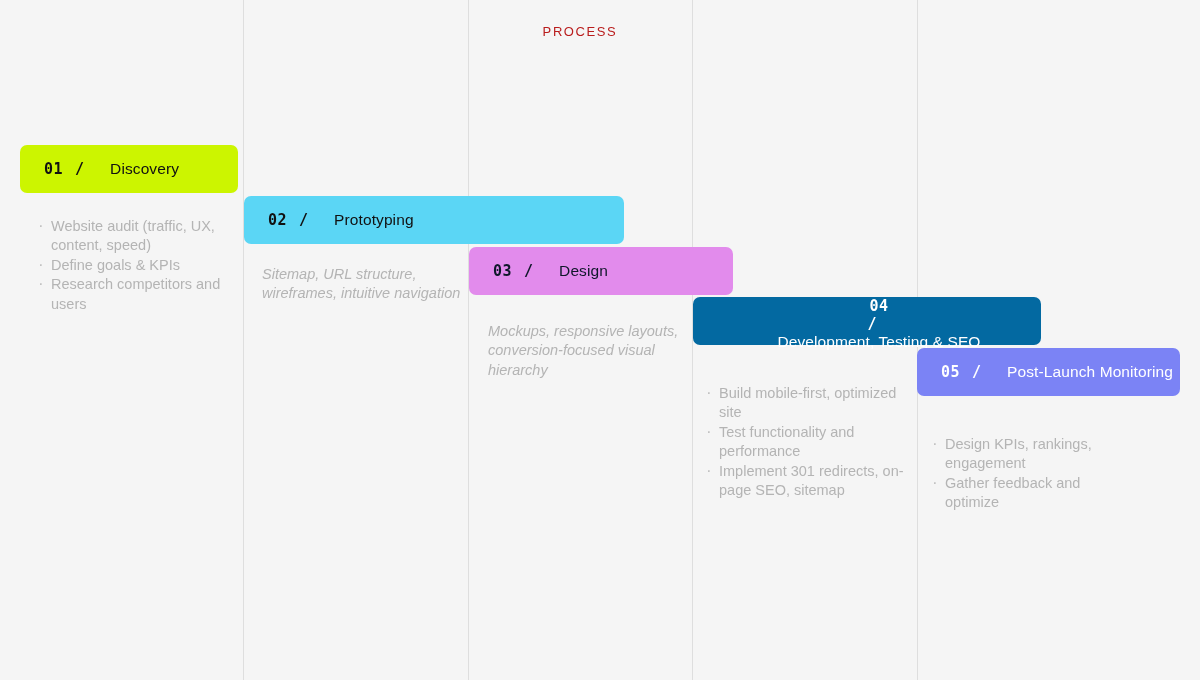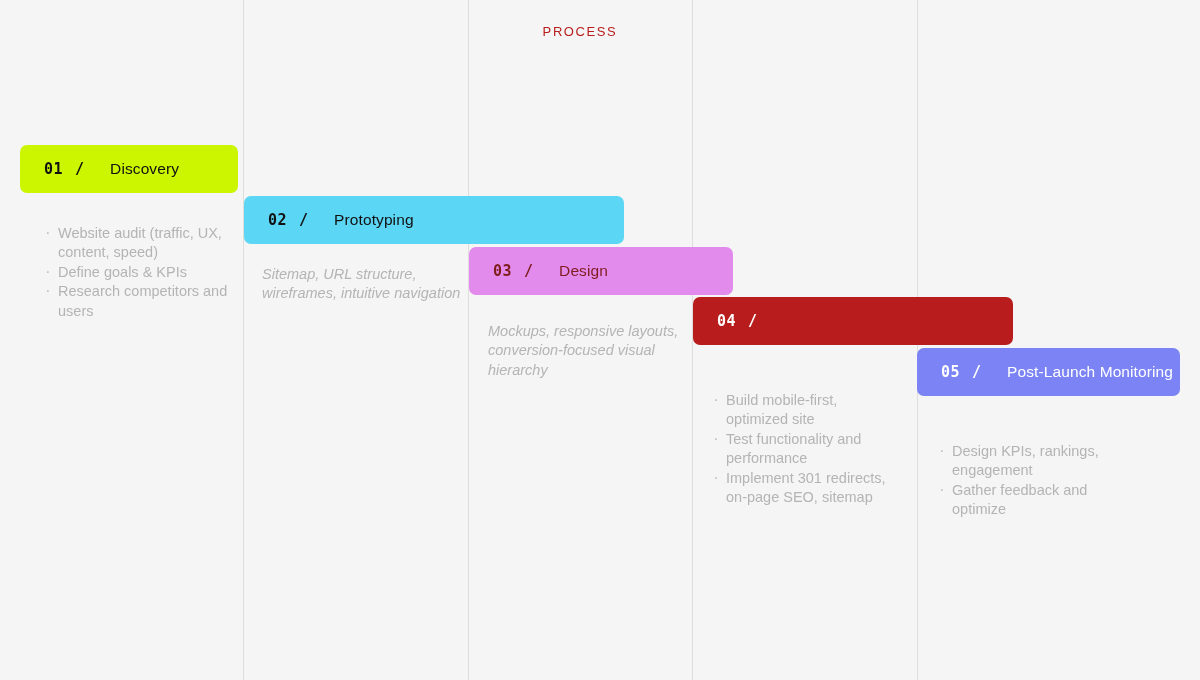--- a/index.html
+++ b/index.html
@@ -77,21 +77,21 @@
     color: #b4b4b4;
     font-size: 14.5px;
     line-height: 1.34;
     font-family: "Liberation Sans", sans-serif;
   }
   .desc p {
     margin: 0;
     font-style: italic;
   }
   .desc ul {
-    margin: 11px;
+    margin: 4px;
     padding: 0;
     list-style: none;
   }
   .desc li {
     position: relative;
     padding-left: 15px;
     margin: 0;
   }
   .desc li::before {
     content: "\00b7";
@@ -131,31 +131,32 @@
         </ul>
       </div>
       <div class="bar" style="left: 244px; top: 196px; width: 380px; background: rgb(91, 214, 245); color: rgb(17, 17, 17);">
         <span class="bar-num">02</span>
         <span class="bar-slash">/</span>
         <span class="bar-title">Prototyping</span>
       </div>
       <div class="desc" style="left: 262px; top: 265px; width: 200px;">
         <p>Sitemap, URL structure, wireframes, intuitive navigation</p>
       </div>
-      <div class="bar" style="left: 469px; top: 247px; width: 264px; background: rgb(226, 139, 236); color: #7f1d1d; align-items: center;">
+      <div class="bar" style="left: 469px; top: 247px; width: 264px; background: rgb(226, 139, 236); color: #0f172a; align-items: center;">
         <span class="bar-num">03</span>
         <span class="bar-slash">/</span>
         <span class="bar-title">Design</span>
       </div>
       <div class="desc" style="left: 488px; top: 322px; width: 204px;">
         <p>Mockups, responsive layouts, conversion-focused visual hierarchy</p>
       </div>
-      <div class="bar" style="left: 693px; top: 297px; width: 320px; background: #b91c1c; color: rgb(255, 255, 255);">
+      <div class="bar" style="left: 693px; top: 297px; width: 348px; background: #0369a1; color: rgb(255, 255, 255); flex-direction: column;">
         <span class="bar-num">04</span>
         <span class="bar-slash">/</span>
+        <span class="bar-title">Development, Testing &amp; SEO</span>
       </div>
       <div class="desc" style="left: 700px; top: 380px; width: 214px;">
         <ul>
           <li>Build mobile-first, optimized site</li>
           <li>Test functionality and performance</li>
           <li>Implement 301 redirects, on-page SEO, sitemap</li>
         </ul>
       </div>
       <div class="bar" style="left: 917px; top: 348px; width: 263px; background: rgb(123, 131, 245); color: rgb(255, 255, 255);">
         <span class="bar-num">05</span>

